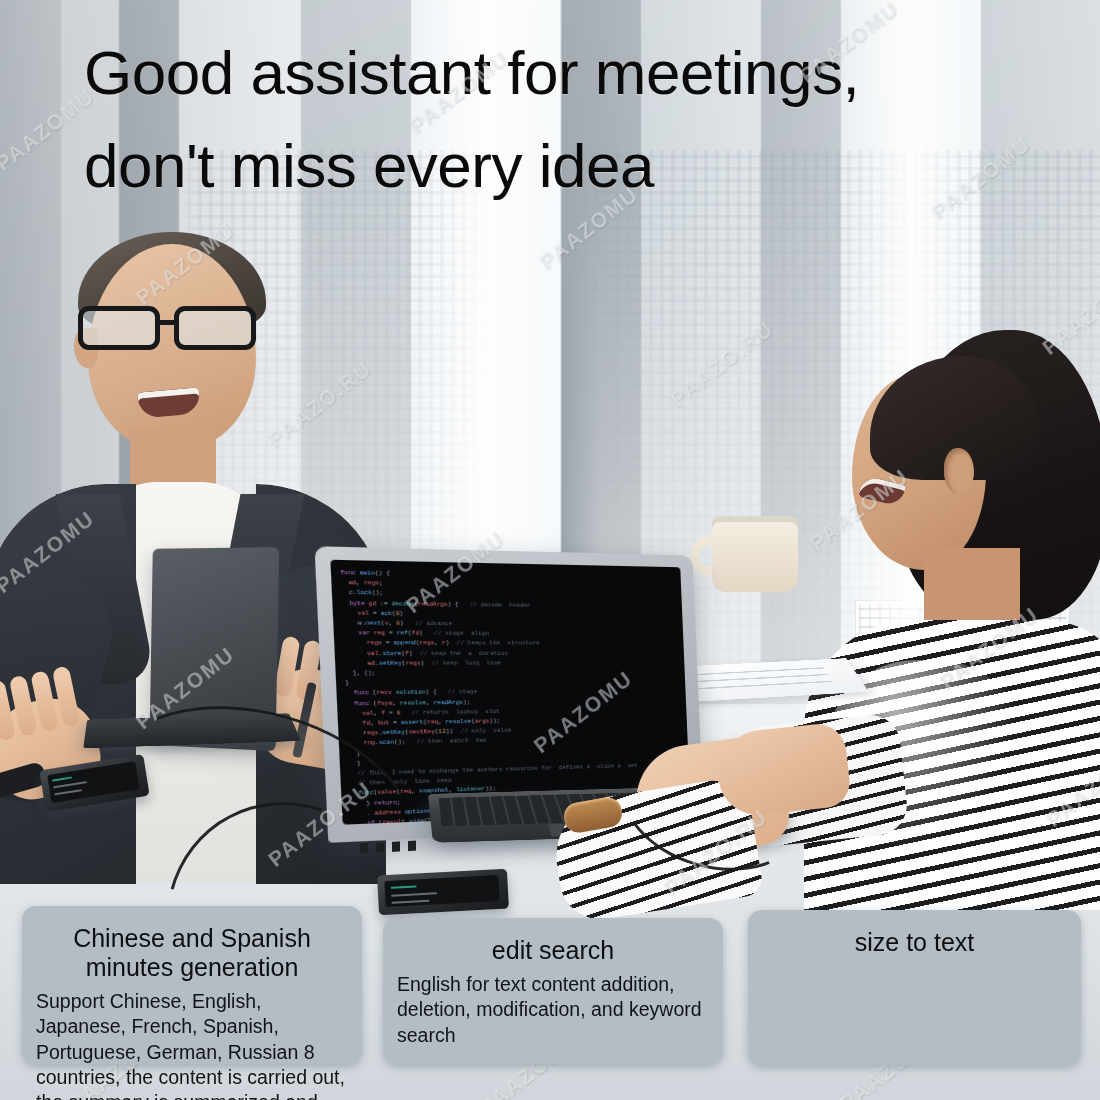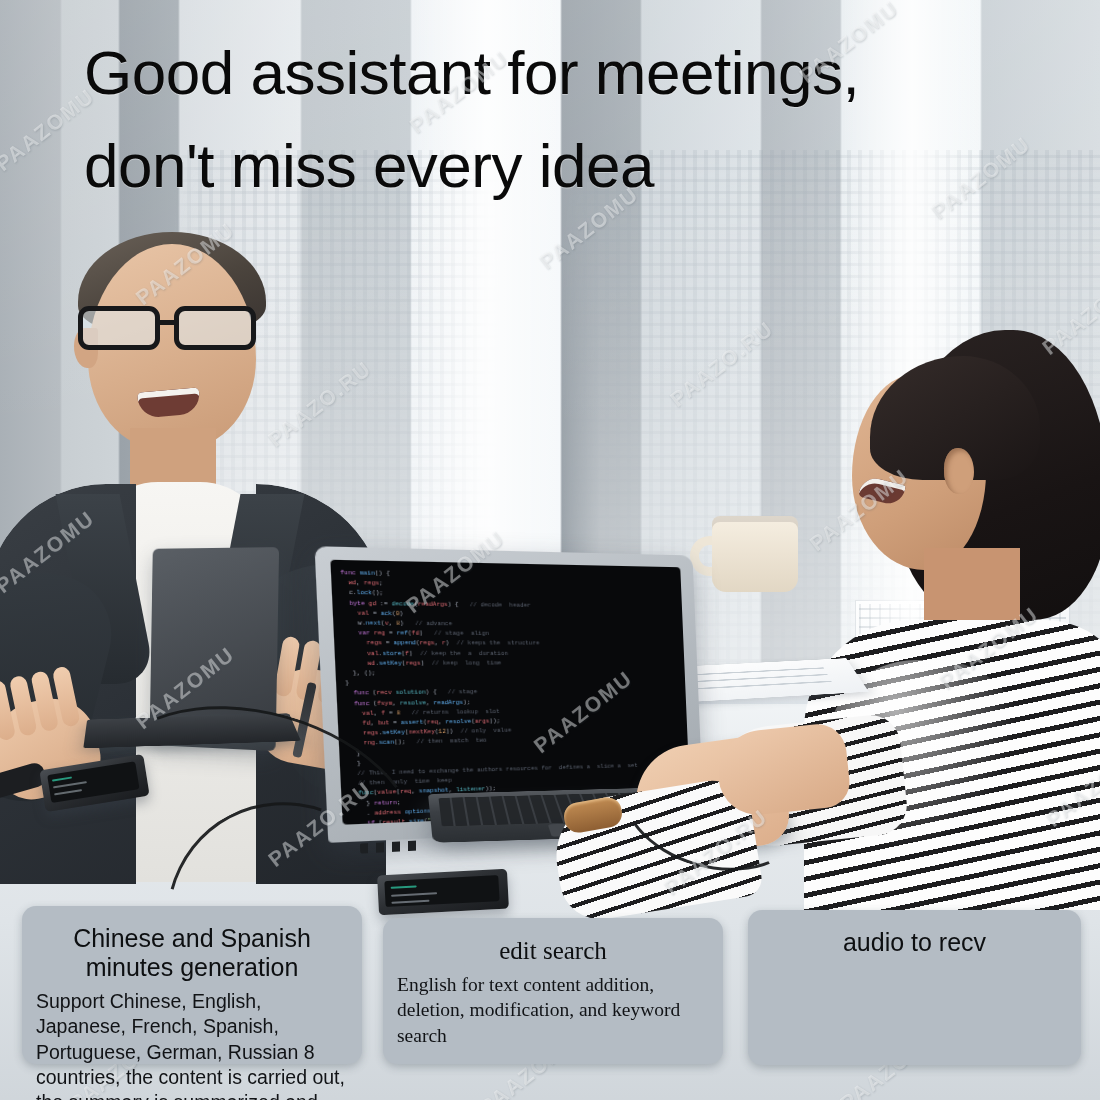--- a/index.html
+++ b/index.html
@@ -518,21 +518,21 @@
     font-weight: 400;
     margin: 4px 0 7px;
     color: #0d0f11;
   }
   .card-body {
     font-size: 19.5px;
     line-height: 1.30;
     color: #111316;
   }
   #card-1 { left: 22px;  top: 906px; width: 340px; height: 158px; }
-  #card-2 { left: 383px; top: 918px; width: 340px; height: 146px; font-family: Liberation Serif, serif; }
+  #card-2 { left: 383px; top: 918px; width: 340px; height: 146px; }
   #card-3 { left: 748px; top: 910px; width: 333px; height: 155px; }
 
   
   .wm-layer {
     position: absolute;
     inset: 0;
     pointer-events: none;
     overflow: hidden;
   }
   .wm {
@@ -695,16 +695,16 @@
     <div class="card-title">Chinese and Spanish minutes generation</div>
     <div class="card-body">Support Chinese, English, Japanese, French, Spanish, Portuguese, German, Russian 8 countries, the content is carried out, the summary is summarized and the to-do list is refined</div>
   </div>
 
   <div class="card" id="card-2">
     <div class="card-title">edit search</div>
     <div class="card-body">English for text content addition, deletion, modification, and keyword search</div>
   </div>
 
   <div class="card" id="card-3">
-    <div class="card-title">audio to recv</div>
+    <div class="card-title">size to text</div>
   </div>
 
 </div>
 
 </body></html>

